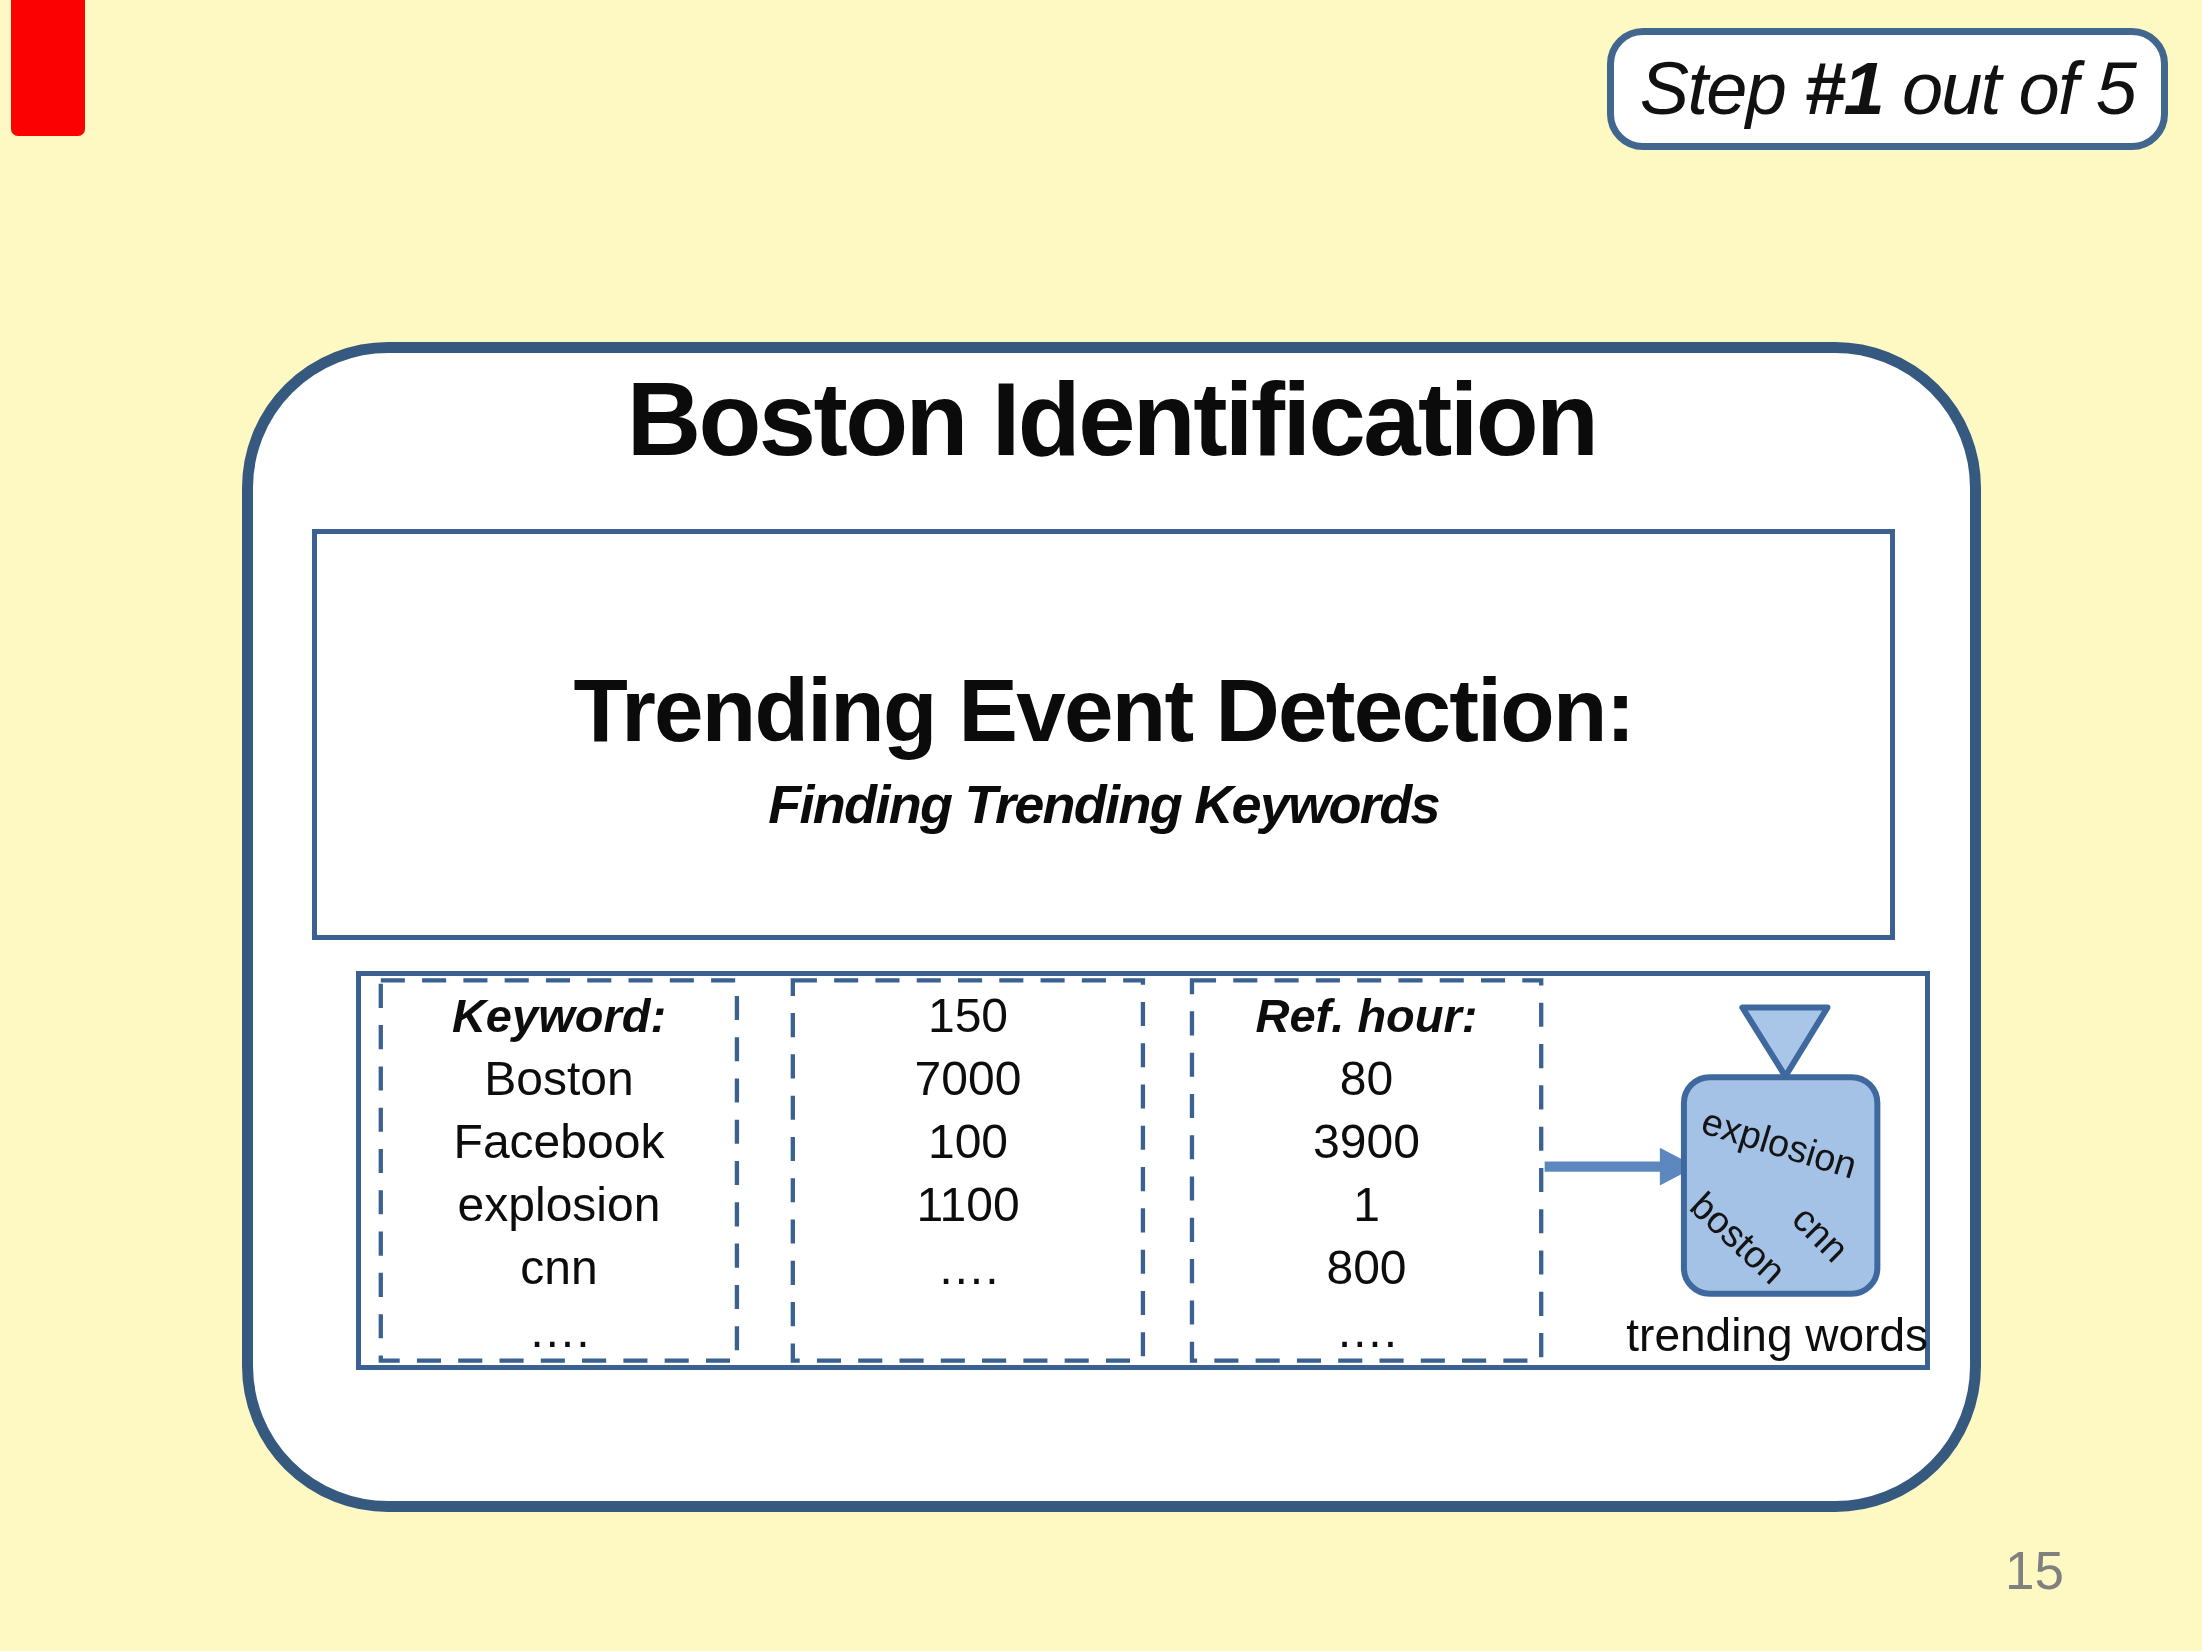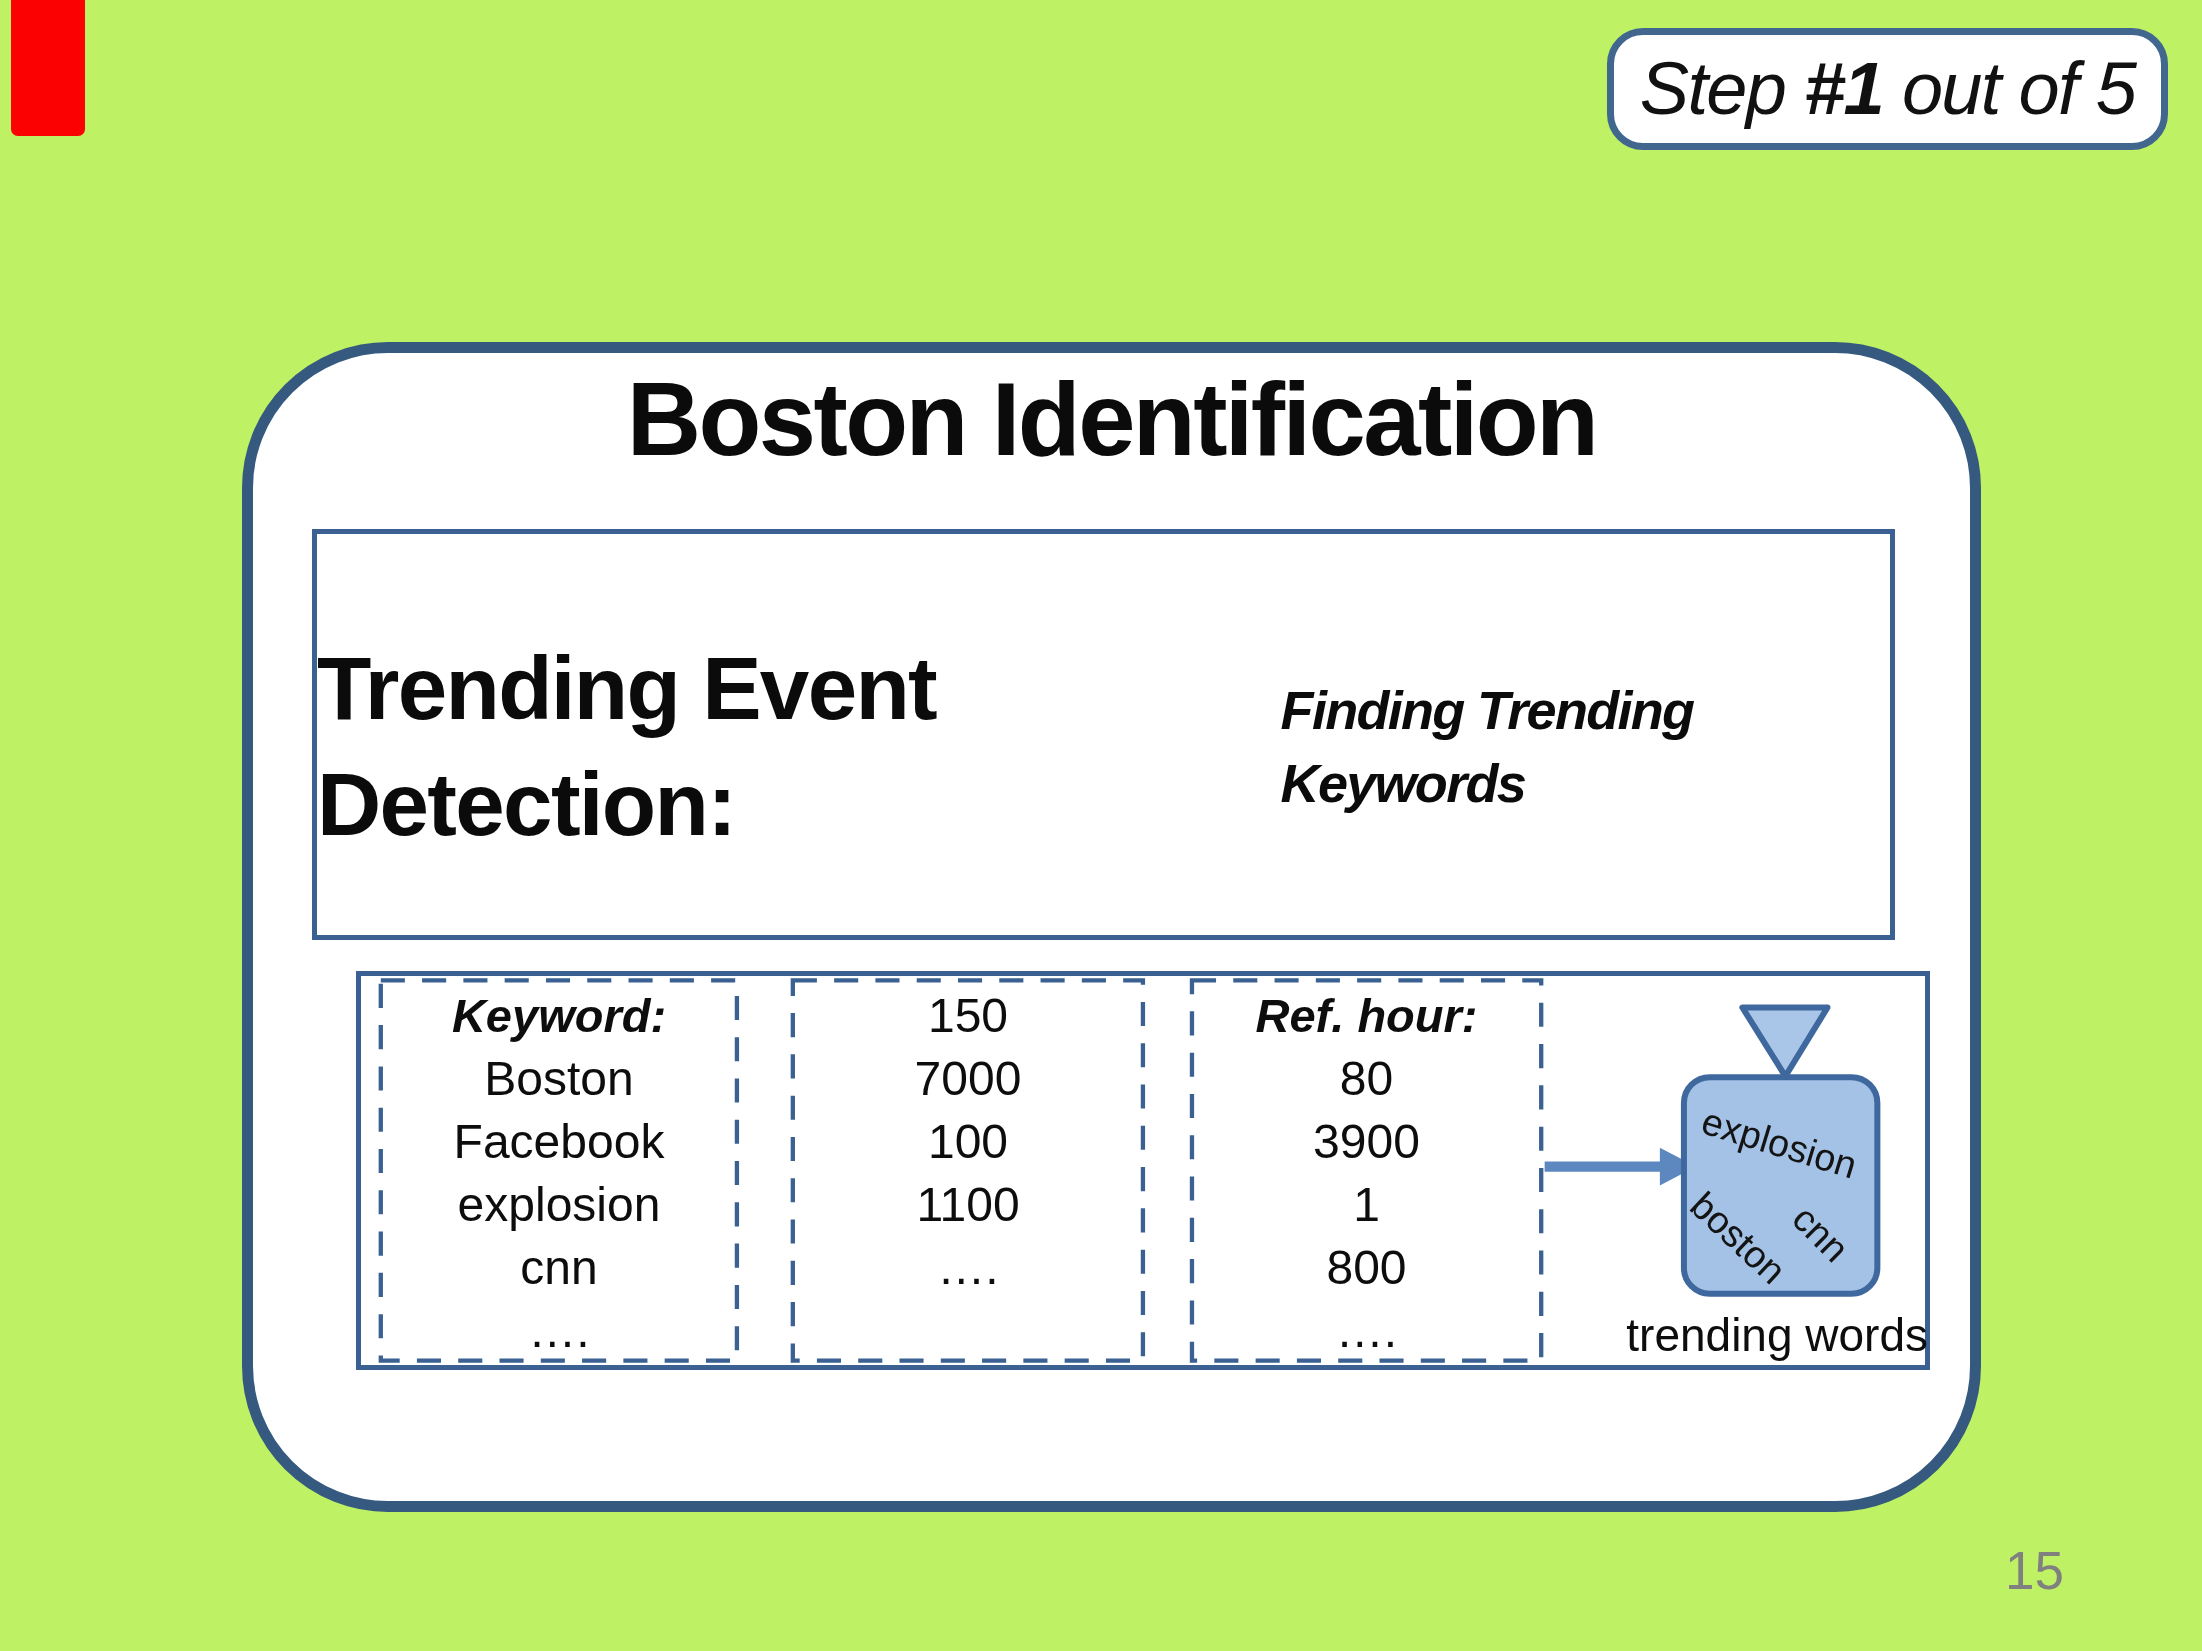--- a/index.html
+++ b/index.html
@@ -1,17 +1,17 @@
 <!DOCTYPE html>
 <html style="font-size:13.8px"><head>
 <meta charset="utf-8">
 <style>
   html,body{margin:0;padding:0;background:#ffffff;}
   .slide{
-    position:relative;width:2203px;height:1652px;background:#bef264;overflow:hidden;
+    position:relative;width:2203px;height:1652px;background:#fef9c3;overflow:hidden;
     font-family:"Liberation Sans","DejaVu Sans",sans-serif;color:#0d0d0d;
   }
   .red-marker{
     position:absolute;left:11.2px;top:0;width:74px;height:136px;
     background:#fb0102;border-radius:0 0 6.9px 6.9px;
   }
   .step-badge{
     position:absolute;left:1607px;top:27.5px;width:561px;height:122px;
     box-sizing:border-box;border:7.7px solid #41678f;border-radius:36px;background:#ffffff;
     display:flex;align-items:center;justify-content:center;
@@ -26,21 +26,21 @@
     position:absolute;left:242px;top:342px;width:1739px;height:1170px;
     box-sizing:border-box;border:11.2px solid #35597f;border-radius:146px;background:#ffffff;
   }
   .trend-heading{
     position:absolute;left:242px;top:368px;width:1739px;
     text-align:center;font-size:103px;font-weight:bold;letter-spacing:-2.6px;line-height:1;color:#0b0b0b;
   }
   .detection-box{
     position:absolute;left:312px;top:529px;width:1583px;height:411px;
     box-sizing:border-box;border:5.2px solid #3a6191;background:#ffffff;
-    display:flex;flex-direction:row;align-items:center;justify-content:center;
+    display:flex;flex-direction:column;align-items:center;justify-content:center;
     padding-top:25px;
   }
   .detection-line1{font-size:89px;font-weight:bold;letter-spacing:-1.7px;line-height:1.3;color:#0b0b0b;}
   .detection-line2{font-size:54px;font-weight:bold;font-style:italic;letter-spacing:-1.7px;line-height:1.35;color:#0b0b0b;}
   .keywords-table{
     position:absolute;left:312px;top:971px;width:1574px;height:399px;
     box-sizing:border-box;border:5.2px solid #3a6191;background:#ffffff;margin-left:44px;
   }
   .dash-layer{position:absolute;left:0;top:0;width:1563px;height:389px;}
   .tcol{

